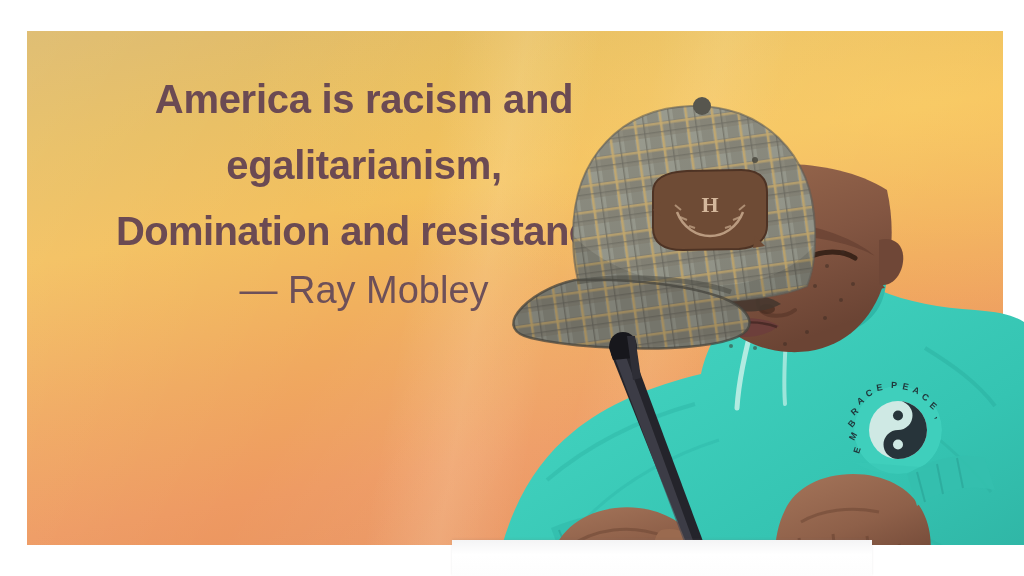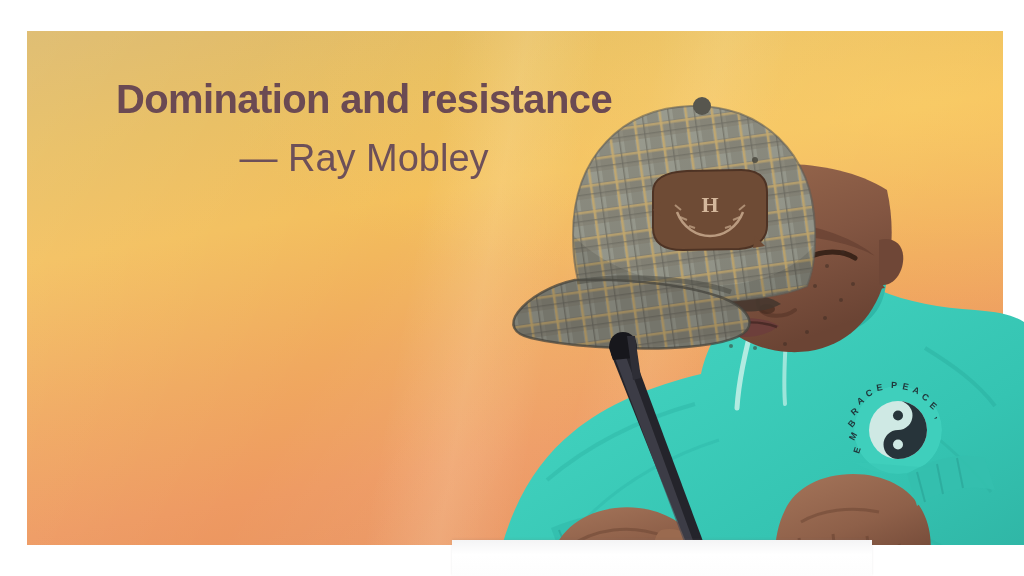--- a/index.html
+++ b/index.html
@@ -119,20 +119,22 @@
 </head>
 <body>
 
 <div id="slide">
 
   <div id="gradient-panel">
     <div id="gradient-streaks"></div>
   </div>
 
   <div id="quote-block">
+    <div class="quote-line" id="quote-line-1">America is racism and</div>
+    <div class="quote-line" id="quote-line-2">egalitarianism,</div>
     <div class="quote-line" id="quote-line-3">Domination and resistance</div>
     <div id="attribution">— Ray Mobley</div>
   </div>
 
   <div id="person">
     <svg viewBox="0 0 569 516" xmlns="http://www.w3.org/2000/svg">
       <defs>
         <linearGradient id="hoodG" x1="0" y1="0" x2="1" y2="1">
           <stop offset="0%" stop-color="#57d8c5"></stop>
           <stop offset="35%" stop-color="#3fcfbc"></stop>

